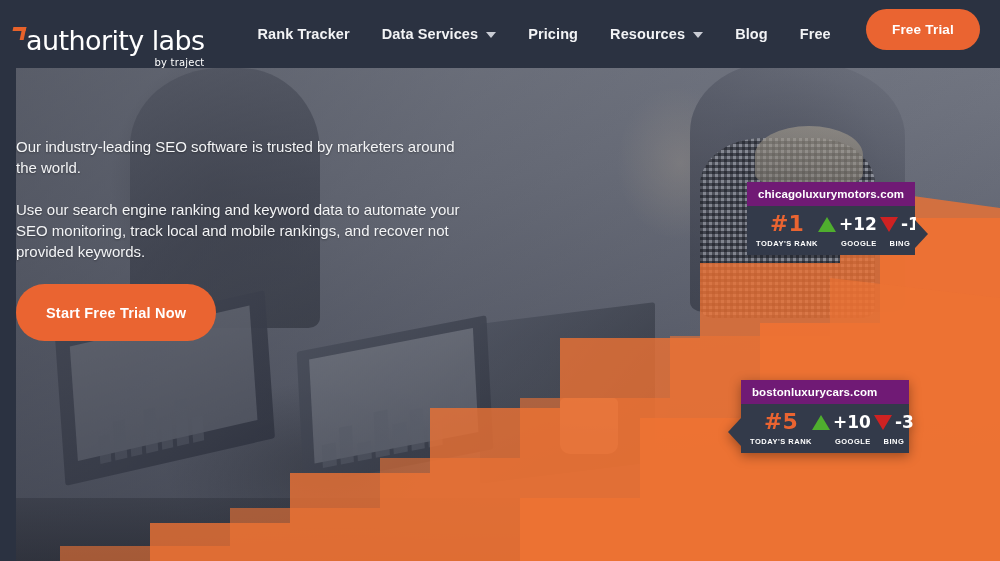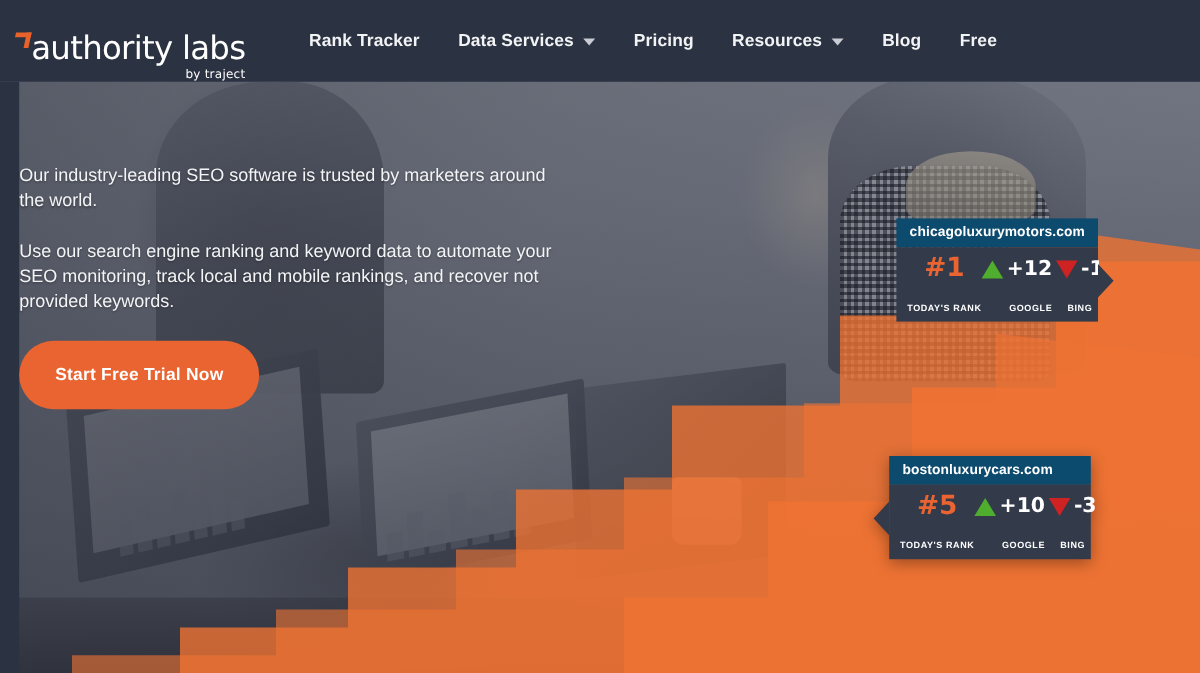--- a/index.html
+++ b/index.html
@@ -186,21 +186,21 @@
   .cta-btn {
     margin-top: 22px; background:#ea6431; color:#fff;
     border:none; border-radius:29px; height:57px;
     padding: 0 30px; font-size:14.5px; font-weight:700;
     cursor:pointer; letter-spacing:0.2px;
   }
 
   
   .rank-card { position:absolute; z-index:30; width:168px; }
   .rank-card .card-head {
-    background:#0c4a6e; color:#ffffff;
+    background:#701a75; color:#ffffff;
     font-size:11.5px; font-weight:700;
     padding:6px 10px 6px 11px; letter-spacing:0.1px;
   }
   .rank-card .card-body {
     background:#333a4a;
     display:flex; align-items:flex-start;
     padding:6px 8px 7px 9px; position:relative;
   }
   .metric { text-align:center; }
   .metric-rank { flex: 0 0 58px; }
@@ -216,21 +216,21 @@
     border-bottom:15px solid #4fae2e;
   }
   .tri-dn {
     width:0;height:0;border-left:9px solid transparent;border-right:9px solid transparent;
     border-top:15px solid #cf2222;
   }
   .delta { color:#ffffff; font-size:17px; font-weight:700; line-height:17px;
     font-family:"DejaVu Sans", sans-serif; }
   .metric-label {
     color:#ffffff; font-size:7.5px; font-weight:700;
-    letter-spacing:0.5px; margin-top:16px; white-space:nowrap;
+    letter-spacing:0.5px; margin-top:3px; white-space:nowrap;
   }
   .tail {
     position:absolute; width:0; height:0; top:14px;
   }
   .tail-right {
     right:-13px;
     border-top:14px solid transparent; border-bottom:14px solid transparent;
     border-left:13px solid #333a4a;
   }
   .tail-left {
@@ -272,20 +272,21 @@
         <span class="caret"></span>
       </div>
       <div class="nav-item">
         <span>Blog</span>
       </div>
       <div class="nav-item">
         <span>Free</span>
       </div>
     </div>
 
+    <button class="free-trial-btn">Free Trial</button>
   </div>
 
   <div class="hero">
 
     <div class="photo">
       <div class="photo-el person-l"></div>
       <div class="photo-el person-r"></div>
       <div class="photo-el check-shirt"></div>
       <div class="photo-el hair"></div>
       <div class="photo-el monitor"></div>

